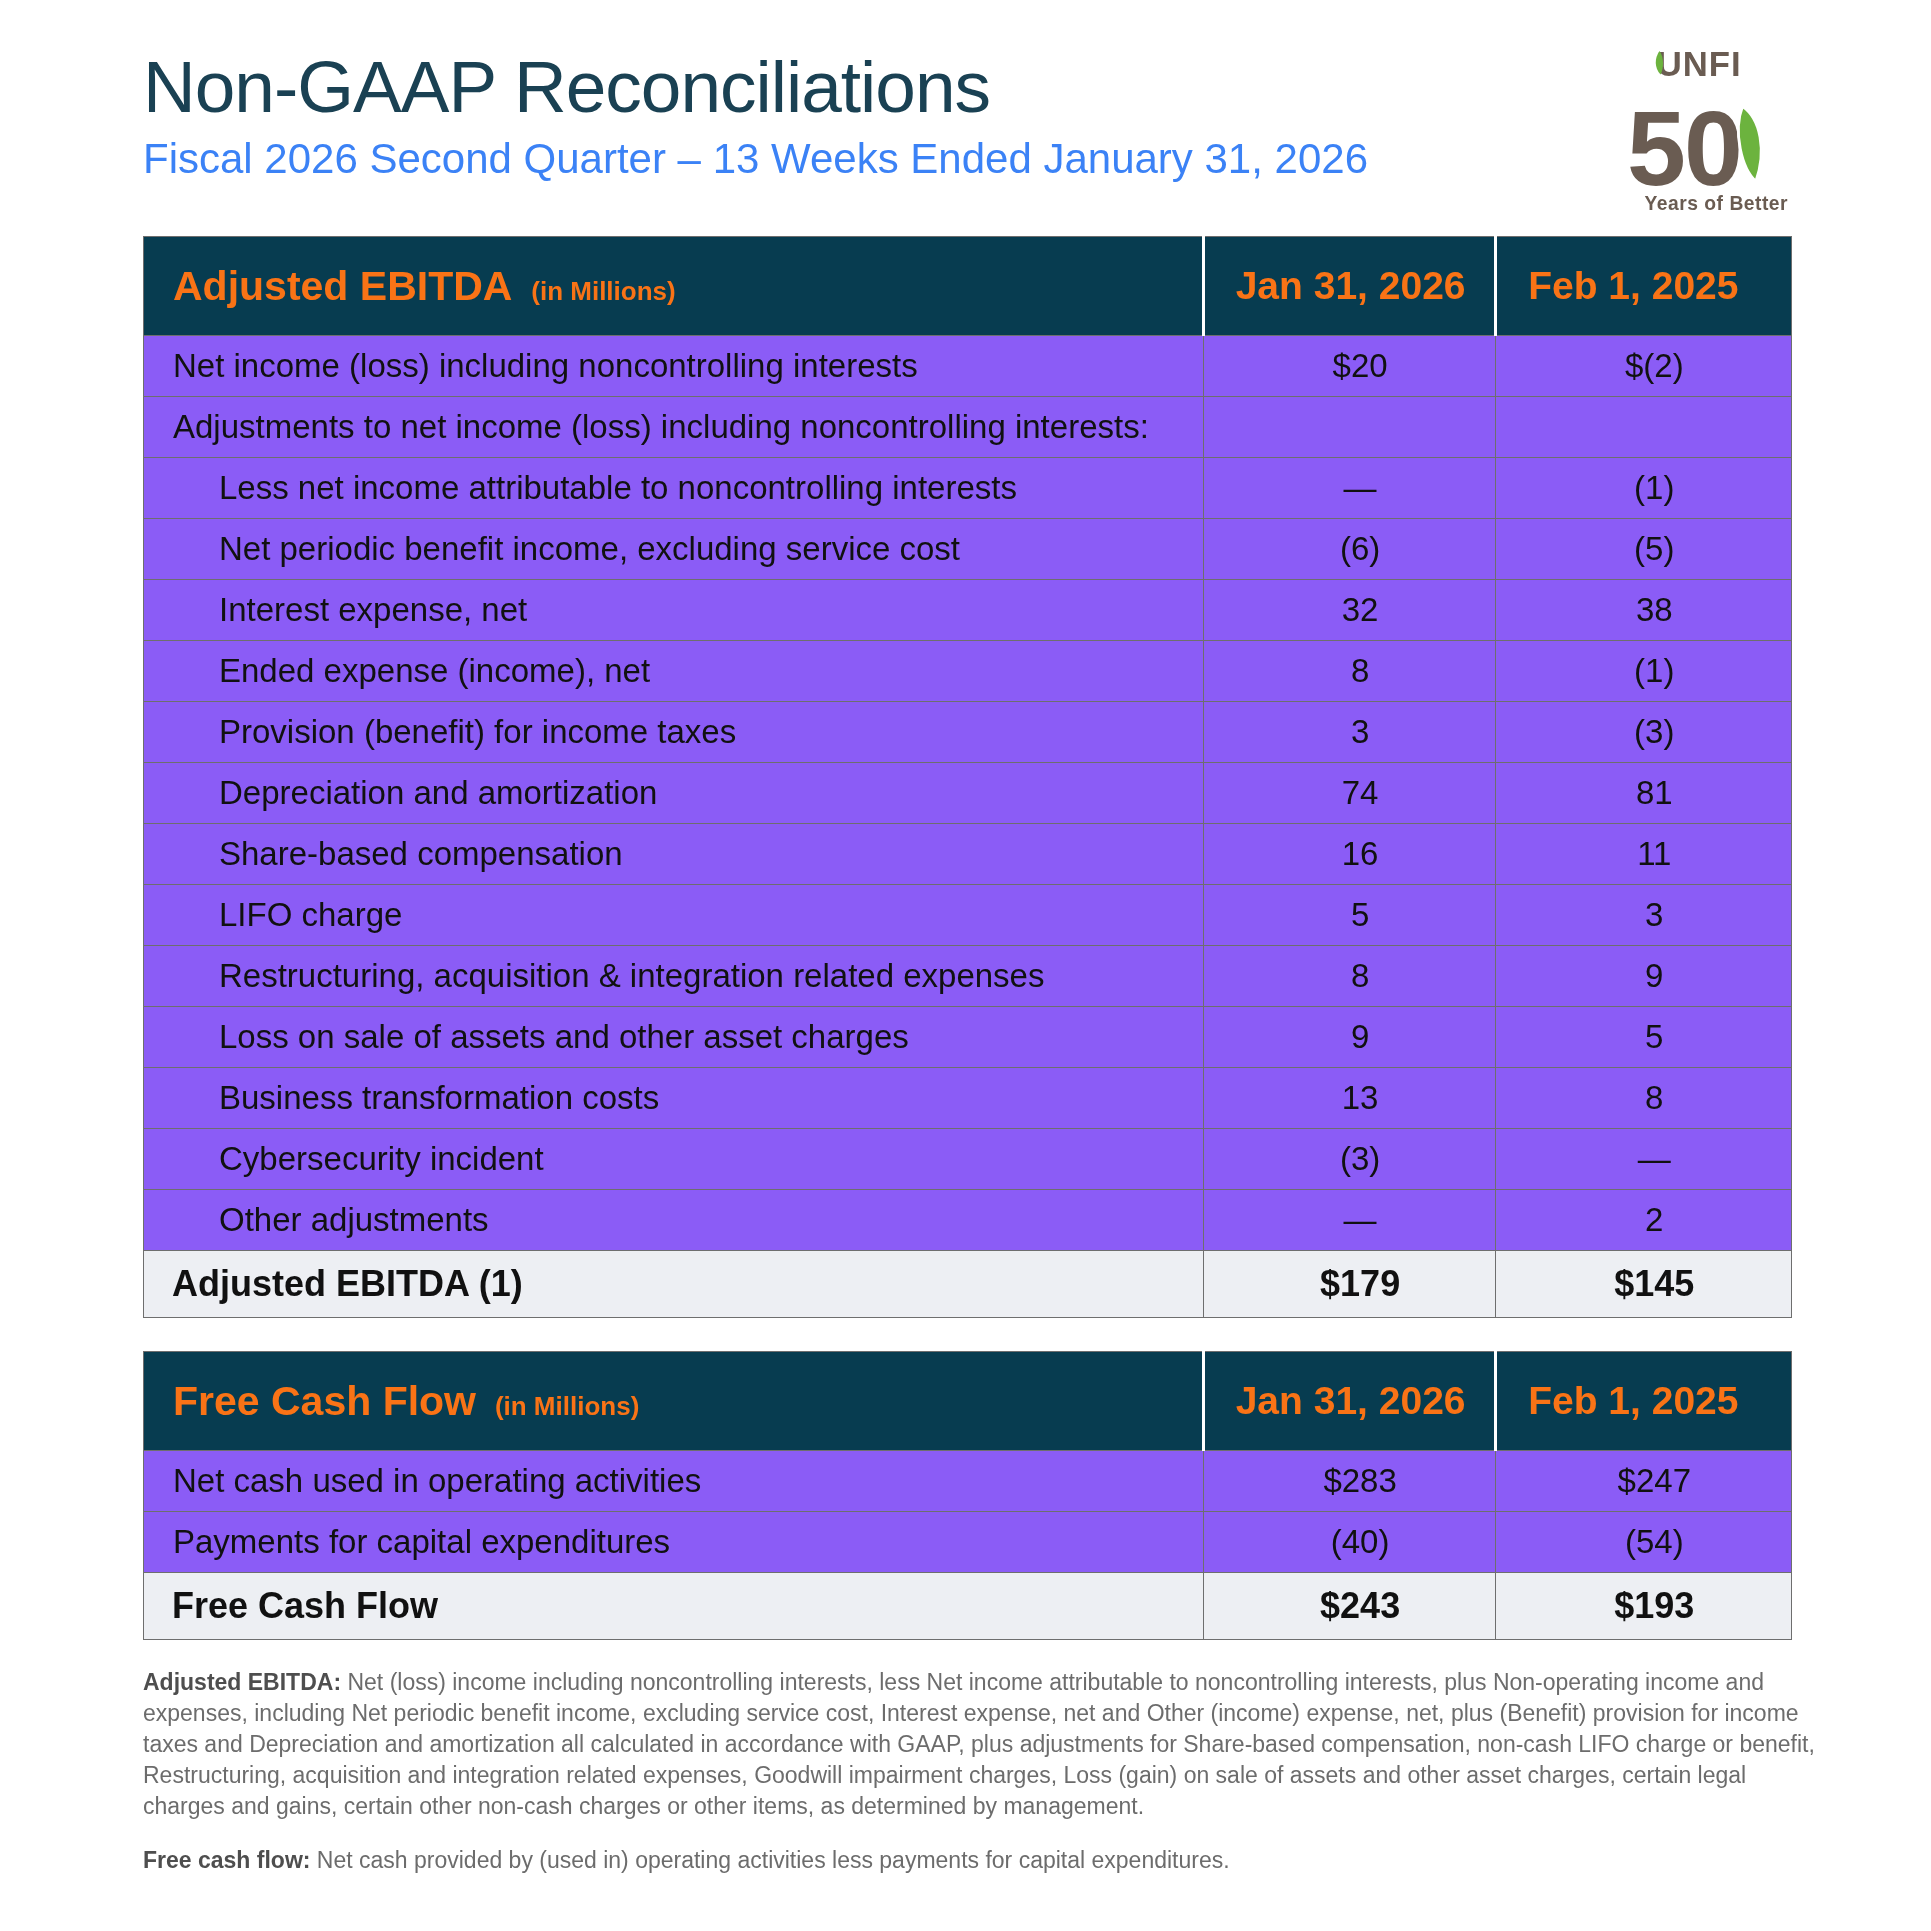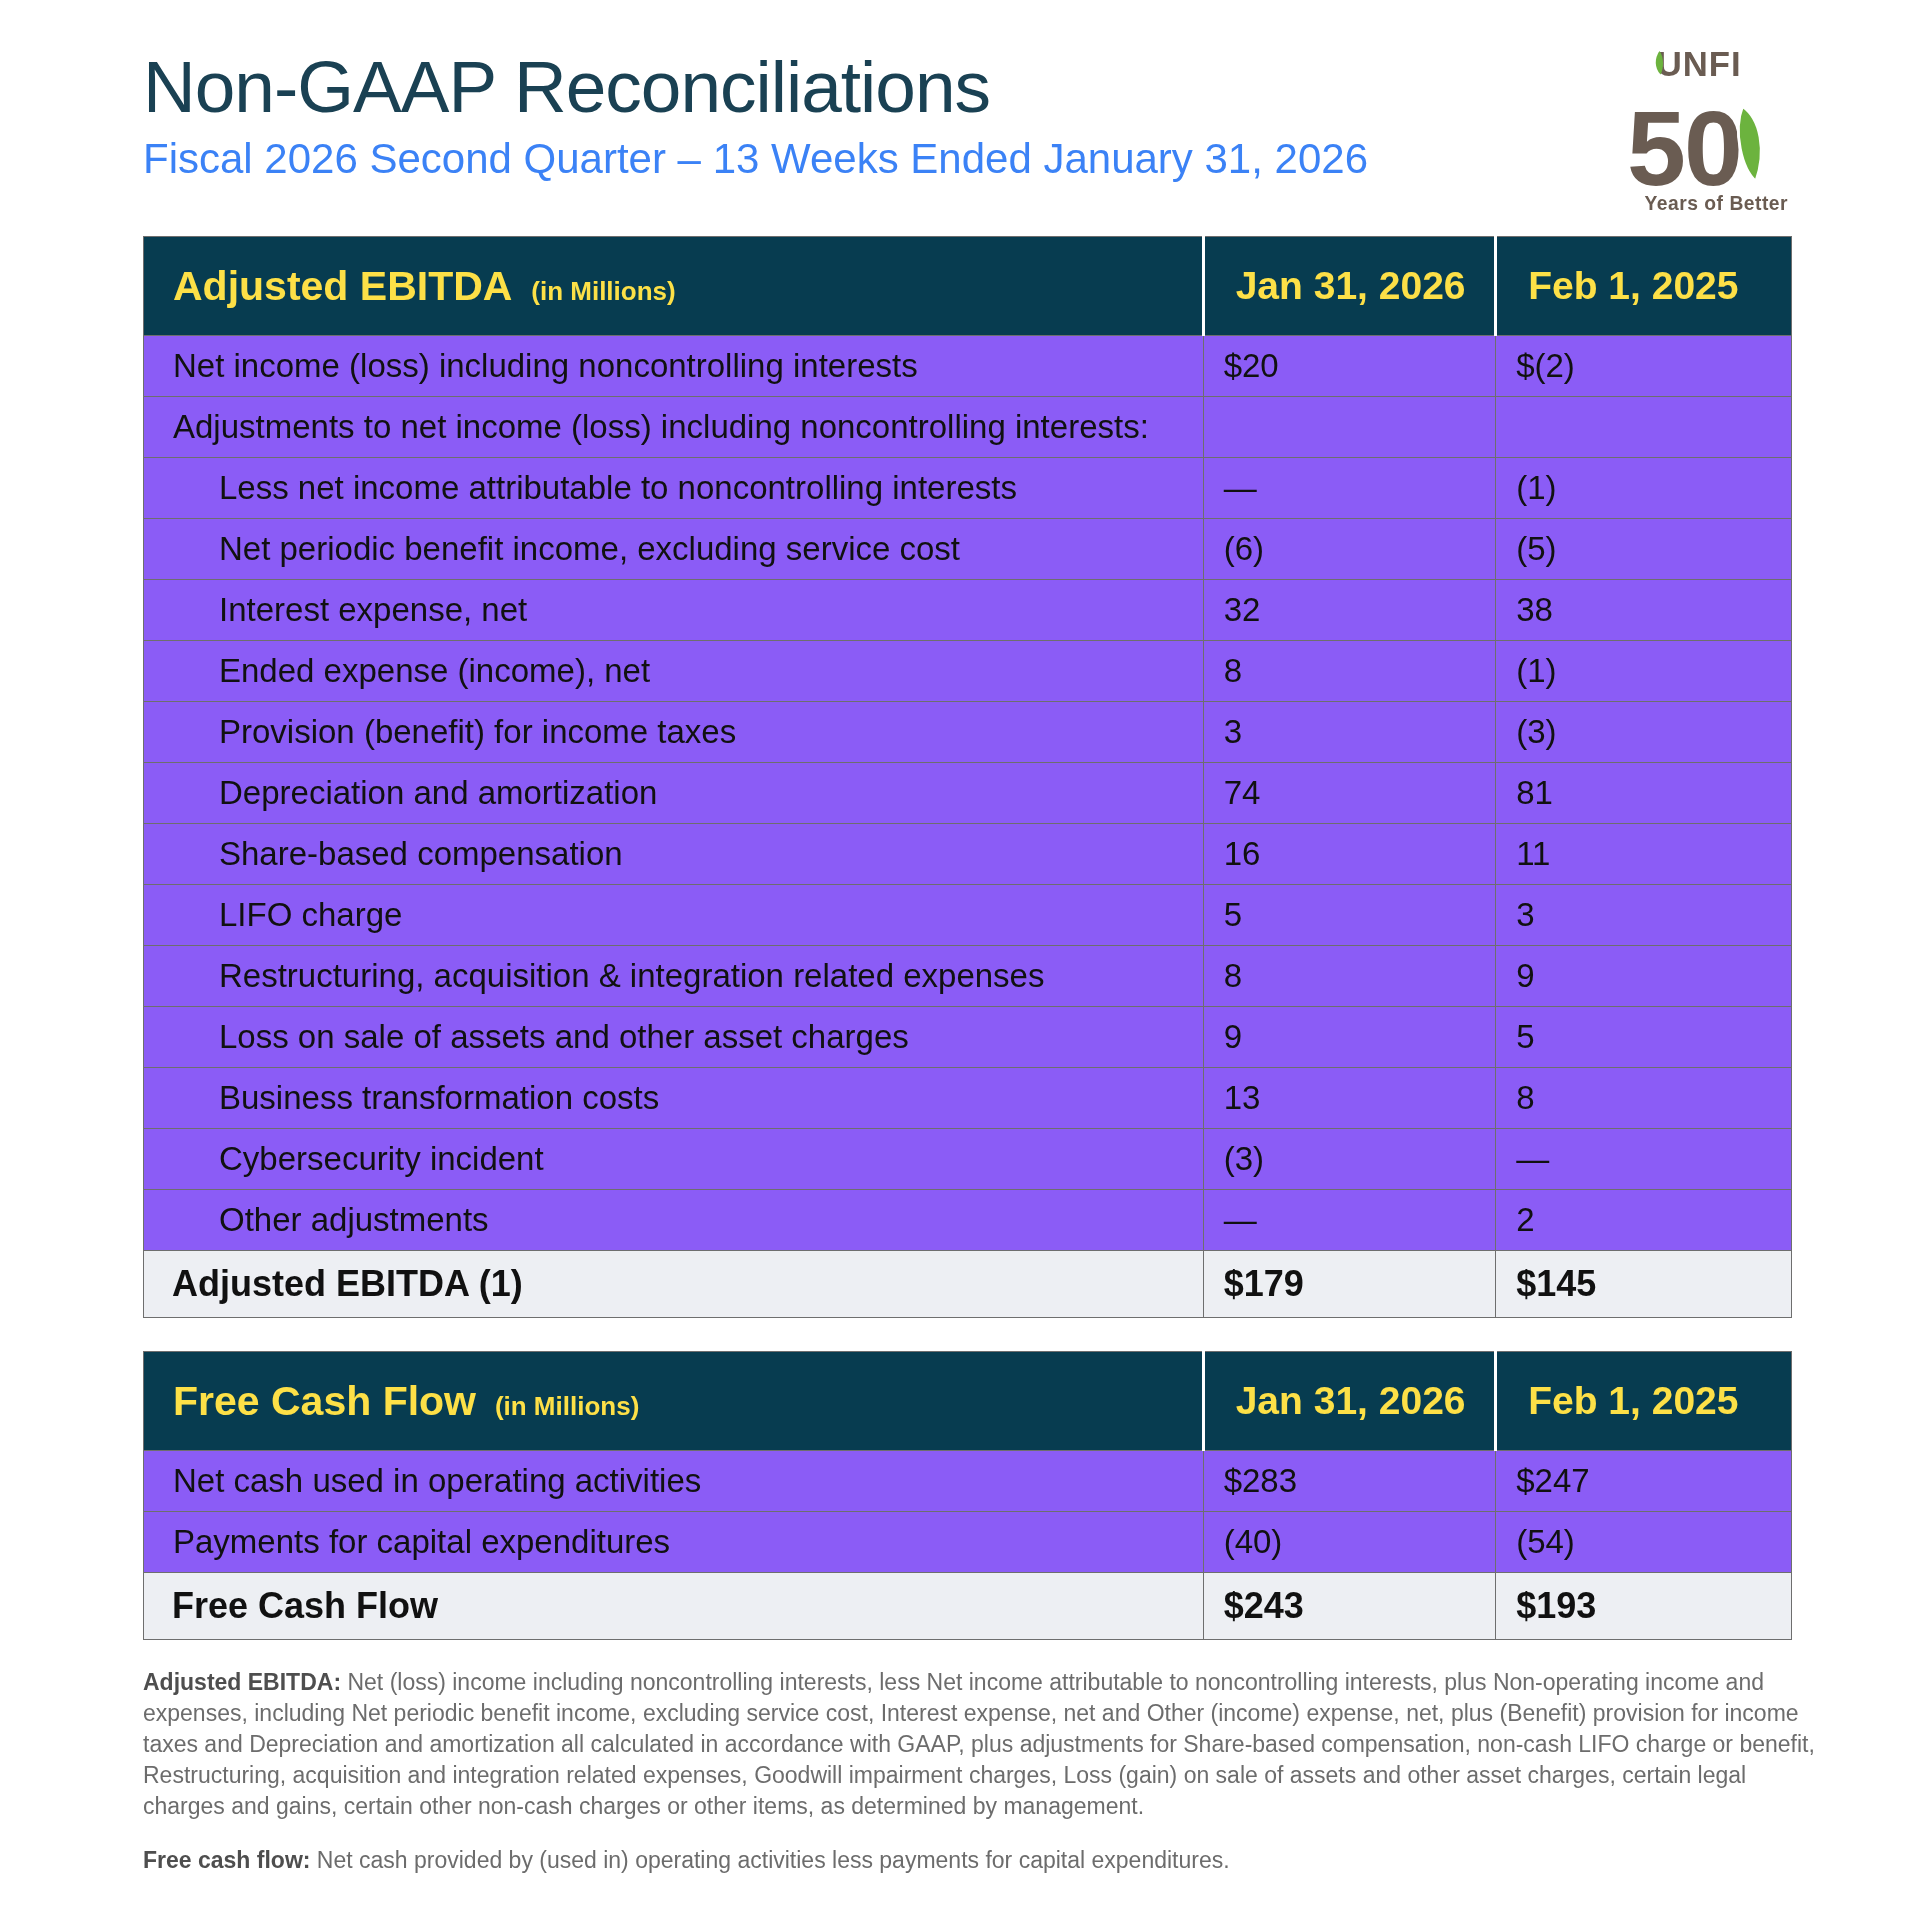--- a/index.html
+++ b/index.html
@@ -28,35 +28,35 @@
   table.fin {
     width: 100%; border-collapse: collapse; table-layout: fixed;
     font-size: 33px; color: #111111; margin-top: 21px;
   }
   table.fin.second { margin-top: 33px; }
   col.c-label { width: 64.3%; }
   col.c-v1 { width: 17.75%; }
   col.c-v2 { width: 17.95%; }
 
   thead th {
-    background: #073C50; color: #fde047; text-align: left; vertical-align: middle;
+    background: #073C50; color: #f97316; text-align: left; vertical-align: middle;
     height: 98px; padding: 0 0 0 29px;
     border: 1.9px solid #6e6e6e;
   }
   thead th .tbl-title { font-size: 41px; font-weight: bold; }
   thead th .tbl-units { font-size: 26px; font-weight: bold; margin-left: 9.7px; }
   thead th.val { font-size: 39px; font-weight: bold; padding-left: 31px; border-left: 3.9px solid #ffffff; }
 
   tbody td {
     border: 1.9px solid #6e6e6e;
     height: 60px; padding: 0 11.6px 0 29px;
     vertical-align: middle; background: #8b5cf6;
     overflow: hidden; white-space: nowrap;
   }
-  tbody td.val { padding-left: 20px; }
+  tbody td.val { padding-left: 33px; text-align: center; }
   tr.indent td.label { padding-left: 75px; }
   tr.total td { background: #EDEFF3; font-weight: bold; font-size: 36px; height: 66px; }
   tr.total td.label { padding-left: 28px; }
 
   
   .footnotes { margin-top: 27px; width: 1690px; font-size: 23px; line-height: 31px; color: #6C6C6C; }
   .footnotes p { margin: 0 0 23px 0; }
   .fn-label { font-weight: bold; color: #4E4E4E; }
 </style>
 </head>

